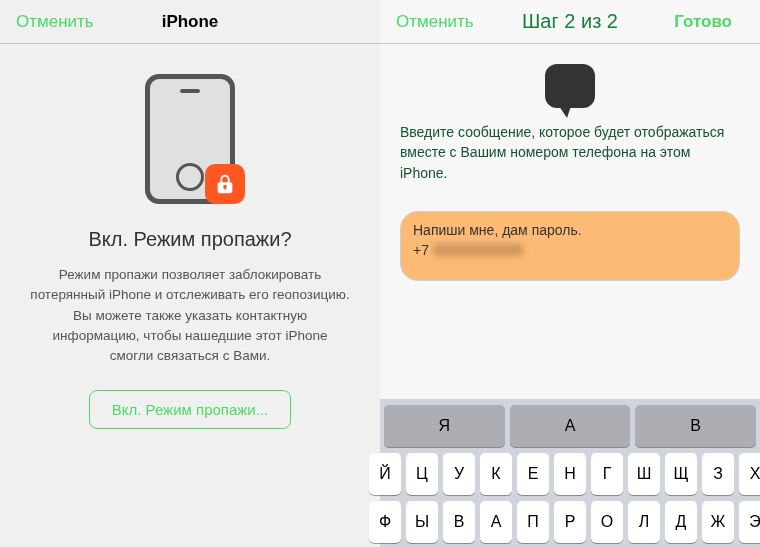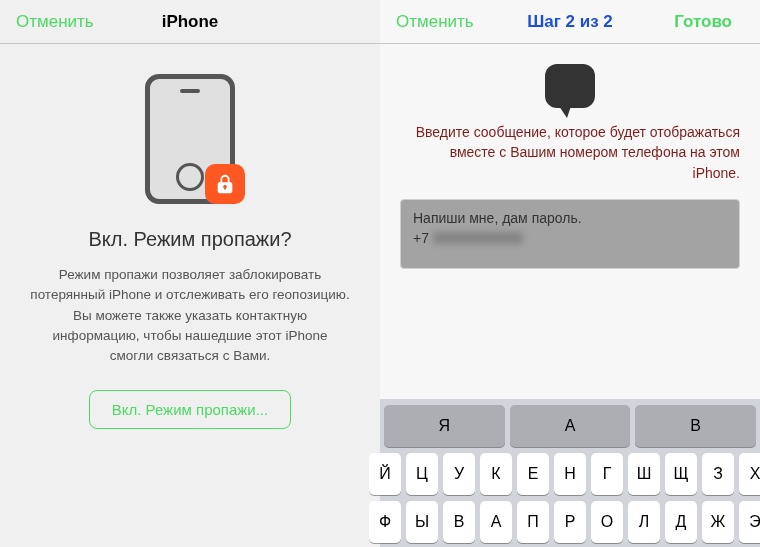--- a/index.html
+++ b/index.html
@@ -148,23 +148,23 @@
       padding: 0 16px;
     }
     .right-header .cancel-btn {
       position: absolute;
       left: 16px;
       color: #4cd964;
       font-size: 17px;
       cursor: pointer;
     }
     .right-header .step-title {
-      font-size: 17px;
-      font-weight: 700;
-      color: #1d4ed8;
+      font-size: 20px;
+      font-weight: 400;
+      color: #15803d;
     }
     .right-header .done-btn {
       position: absolute;
       right: 28px;
       color: #4cd964;
       font-size: 17px;
       font-weight: 600;
       cursor: pointer;
     }
     .right-content {
@@ -188,30 +188,30 @@
       bottom: -10px;
       left: 14px;
       width: 0;
       height: 0;
       border-left: 8px solid transparent;
       border-right: 4px solid transparent;
       border-top: 12px solid #333;
     }
     .message-instruction {
       font-size: 14px;
-      color: #7f1d1d;
-      text-align: right;
+      color: #14532d;
+      text-align: left;
       line-height: 1.45;
-      margin-bottom: 16px;
+      margin-bottom: 28px;
     }
     .message-box {
       width: 100%;
-      background: #a3a3a3;
+      background: #fdba74;
       border: 1px solid #d0d0d0;
-      border-radius: 4px;
+      border-radius: 18px;
       padding: 10px 12px;
       min-height: 70px;
       font-size: 14px;
       color: #333;
     }
     .message-box .msg-text {
       display: block;
       margin-bottom: 4px;
     }
     .message-box .phone-number {

